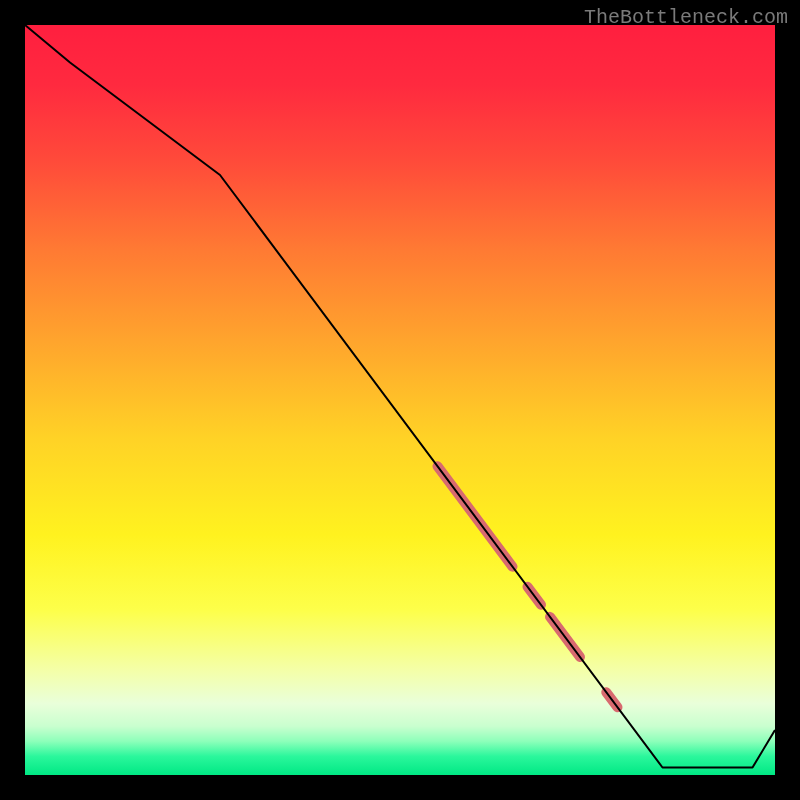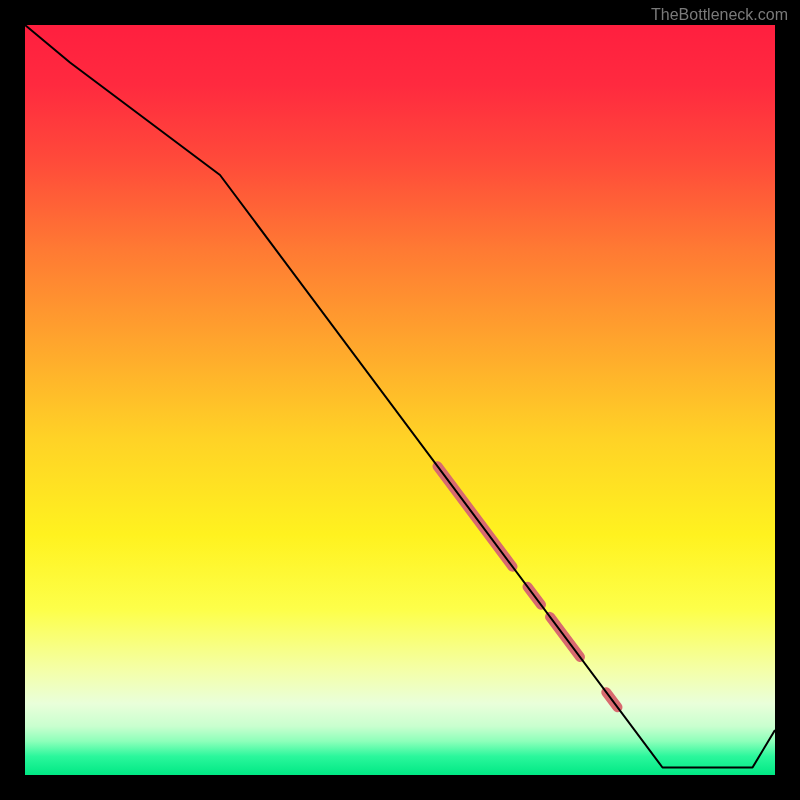--- a/index.html
+++ b/index.html
@@ -23,23 +23,23 @@
     top: 25px;
     width: 750px;
     height: 750px;
     overflow: hidden;
   }
   .watermark {
     position: absolute;
     top: 6px;
     right: 12px;
     color: #7a7a7a;
-    font-size: 16px;
+    font-size: 20px;
     font-weight: 500;
-    font-family: Liberation Sans, sans-serif;
+    font-family: Liberation Mono, monospace;
     z-index: 50;
     user-select: none;
   }
 </style>
 </head>
 <body>
 
 <div class="outer">
   <div class="watermark">TheBottleneck.com</div>
   <div class="plot-area">

